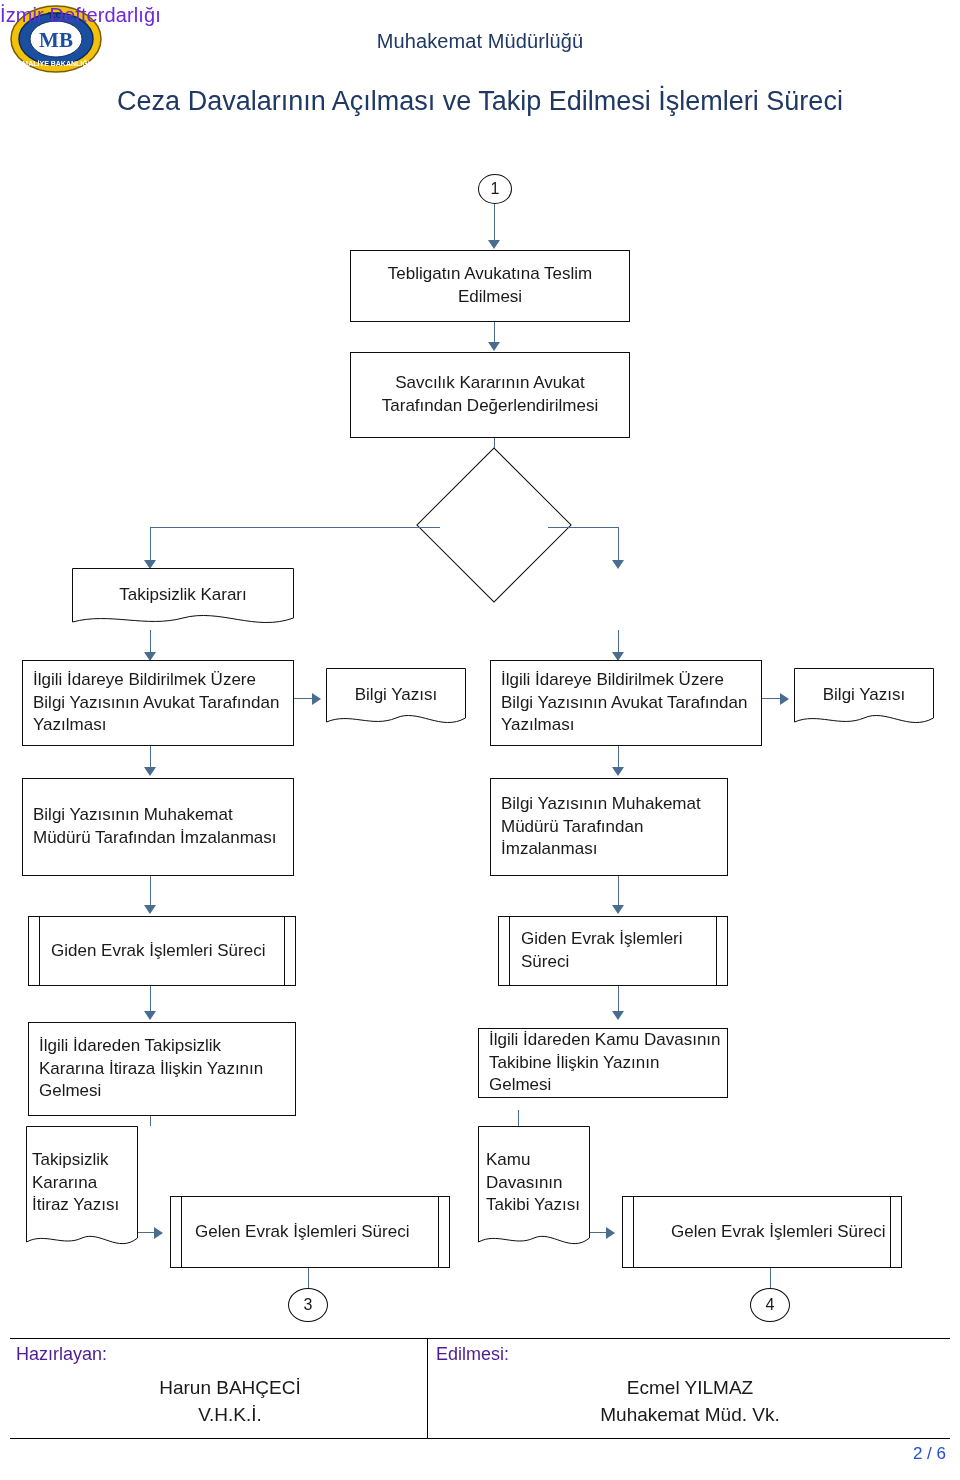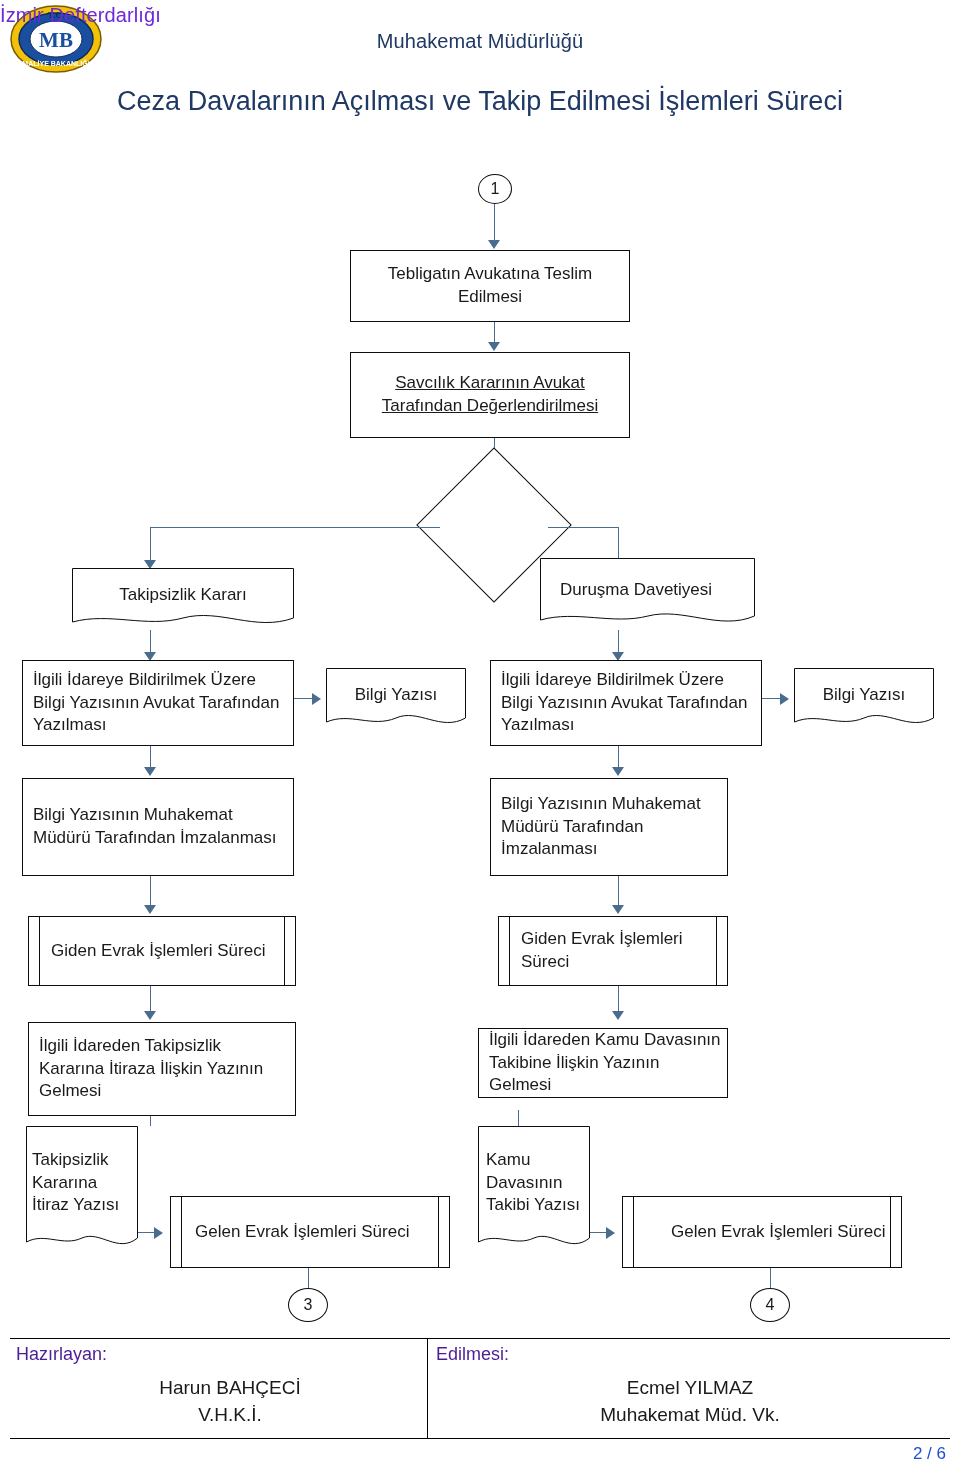--- a/index.html
+++ b/index.html
@@ -137,21 +137,21 @@
   </div>
   <div class="ln v" style="left:494px; top:204px; height:38px;"></div>
   <div class="arr down" style="left:488px; top:240px;"></div>
 
   <div class="box" style="left:350px; top:250px; width:280px; height:72px;align-items:center;">
     <span>Tebligatın Avukatına Teslim Edilmesi</span>
   </div>
   <div class="ln v" style="left:494px; top:322px; height:22px;"></div>
   <div class="arr down" style="left:488px; top:342px;"></div>
 
-  <div class="box" style="left:350px; top:352px; width:280px; height:86px;text-decoration:underline;">
+  <div class="box" style="left:350px; top:352px; width:280px; height:86px;">
     <span>Savcılık Kararının Avukat Tarafından Değerlendirilmesi</span>
   </div>
   <div class="ln v" style="left:494px; top:438px; height:22px;"></div>
   <div class="arr down" style="left:488px; top:458px;"></div>
 
   <div class="diamond" style="left:439px; top:470px; width:110px; height:110px;"></div>
 
   <div class="ln h" style="left:150px; top:527px; width:290px;"></div>
   <div class="ln v" style="left:150px; top:527px; height:36px;"></div>
   <div class="arr down" style="left:144px; top:560px;"></div>
@@ -164,28 +164,20 @@
     <svg width="222" height="62" viewBox="0 0 222 62" preserveAspectRatio="none">
       <path d="M0.5 0.5 H221.5 V50 C183 64 148 40 111 50 C74 60 38 44 0.5 54 Z" fill="#ffffff" stroke="#0d0d0d" stroke-width="1"></path>
     </svg>
     <div class="doc-label">
         <span>Takipsizlik Kararı</span>
       </div>
   </div>
   <div class="ln v" style="left:150px; top:630px; height:26px;"></div>
   <div class="arr down" style="left:144px; top:652px;"></div>
 
-  <div class="doc" style="left:540px; top:558px; width:215px; height:72px;">
-    <svg width="215" height="72" viewBox="0 0 215 72" preserveAspectRatio="none">
-      <path d="M0.5 0.5 H214.5 V58 C180 73 143 49 108 58 C73 67 36 52 0.5 62 Z" fill="#ffffff" stroke="#0d0d0d" stroke-width="1"></path>
-    </svg>
-    <div class="doc-label lefttext" style="padding-left:20px;">
-        <span>Duruşma Davetiyesi</span>
-      </div>
-  </div>
   <div class="ln v" style="left:618px; top:630px; height:26px;"></div>
   <div class="arr down" style="left:612px; top:652px;"></div>
 
   <div class="box lefttext" style="left:22px; top:660px; width:272px; height:86px;">
     <span>İlgili İdareye Bildirilmek Üzere Bilgi Yazısının Avukat Tarafından Yazılması</span>
   </div>
   <div class="ln h" style="left:294px; top:698px; width:20px;"></div>
   <div class="arr right" style="left:312px; top:693px;"></div>
 
   <div class="doc" style="left:326px; top:668px; width:140px; height:62px;">

